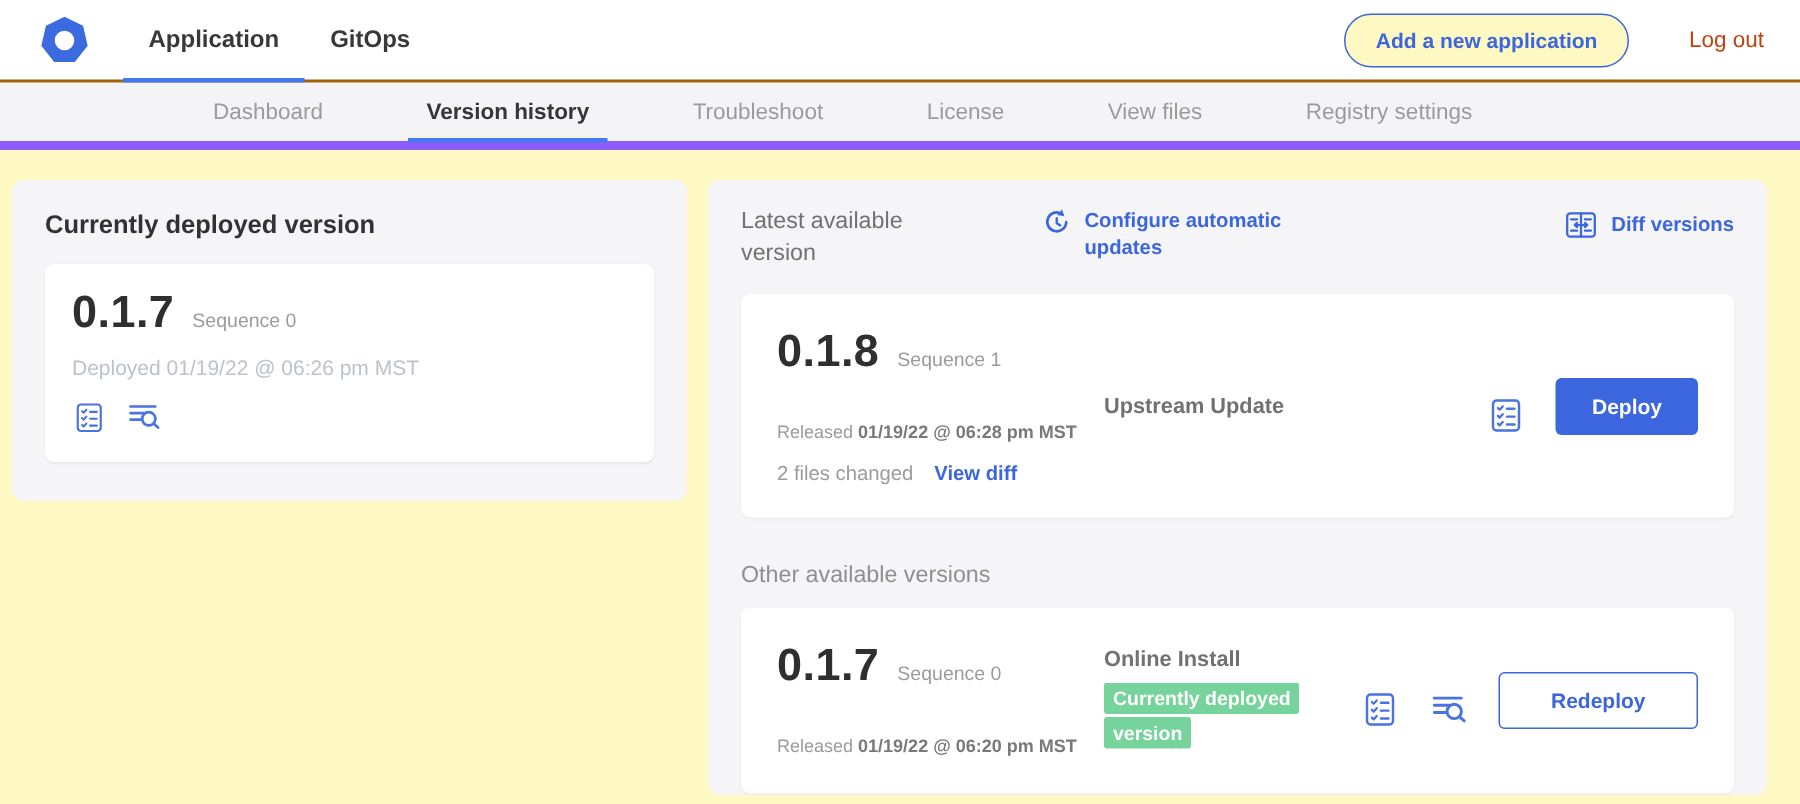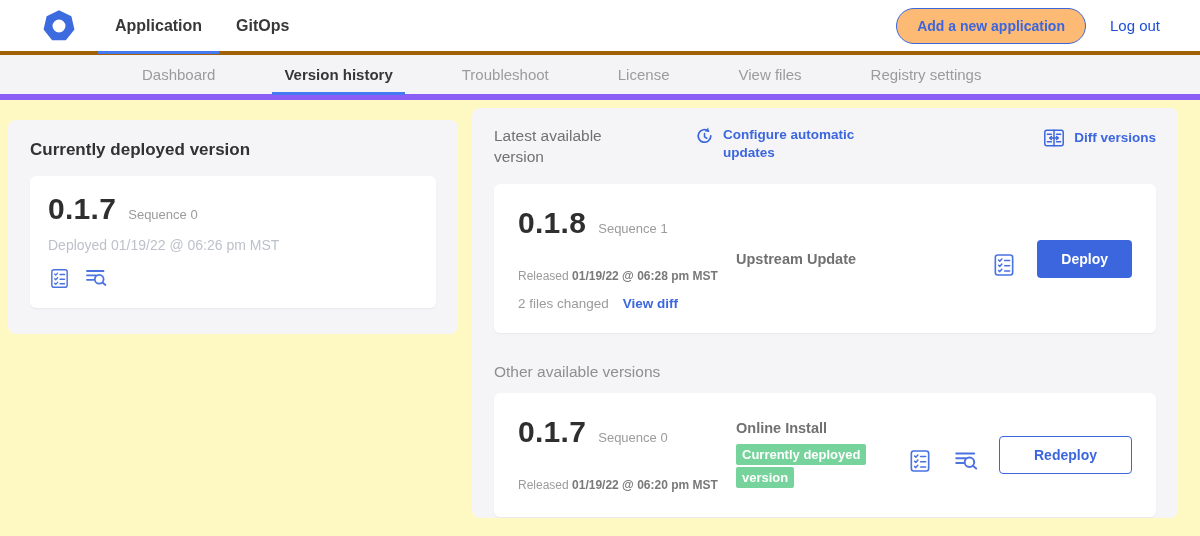--- a/index.html
+++ b/index.html
@@ -2,32 +2,32 @@
 <html><head>
 <meta charset="utf-8">
 <style>
   * { margin:0; padding:0; box-sizing:border-box; }
   html,body { background:#fff; }
   body { font-family:"Liberation Sans", sans-serif; color:#323232; }
   .screen { position:relative; width:1200px; height:536px; background:#fff; overflow:hidden; }
 
   
   .top-header { position:relative; height:55px; display:flex; align-items:center;
-    padding:0 40px; border-bottom:4px solid #a16207; background:#fff; }
+    padding:0 24px; border-bottom:2px solid #a16207; background:#fff; }
   .logo { width:38px; height:38px; display:flex; align-items:center; justify-content:center; }
   .top-tabs { display:flex; height:55px; margin-left:20px; }
   .top-tab { position:relative; display:flex; align-items:center; padding:0 17px;
     font-size:16px; font-weight:600; color:#383838; cursor:pointer; }
   .top-tab.active::after { content:""; position:absolute; left:0; right:0; bottom:-1px;
     height:3px; background:#4479f2; }
   .header-right { margin-left:auto; display:flex; align-items:center; }
-  .pill-btn { background:#fdba74; border:1px solid #3b66dd; color:#3b66dd; font-weight:700;
+  .pill-btn { background:#fef9c3; border:1px solid #3b66dd; color:#3b66dd; font-weight:700;
     font-size:14px; padding:9px 20px; border-radius:18px; cursor:pointer;
     font-family:"Liberation Sans", sans-serif; }
-  .logout { margin-left:24px; font-size:15px; color:#1d4ed8; cursor:pointer; }
+  .logout { margin-left:40px; font-size:15px; color:#c2410c; cursor:pointer; }
 
   
   .subnav { height:45px; background:#f4f4f7; border-bottom:6px solid #8b5cf6;
     display:flex; align-items:stretch; padding-left:130px; }
   .subnav-item { position:relative; display:flex; align-items:center; padding:0 12px;
     margin-right:45px; font-size:15px; color:#9b9b9b; cursor:pointer; }
   .subnav-item.active { color:#363636; font-weight:600; }
   .subnav-item.active::after { content:""; position:absolute; left:0; right:0; bottom:-1px;
     height:3px; background:#4479f2; }
 
@@ -39,21 +39,21 @@
   .panel-h1 { font-size:17px; font-weight:700; color:#323232; }
   .white-card { background:#fff; border-radius:6px; box-shadow:0 1px 2px rgba(0,0,0,.06); }
   .deployed-card { margin-top:16px; padding:16px 18px 18px; }
   .version-row { display:flex; align-items:baseline; }
   .version-num { font-size:30px; font-weight:700; color:#2f2f2f; letter-spacing:.3px; }
   .sequence { margin-left:12px; font-size:13px; color:#9b9b9b; }
   .deployed-at { margin-top:11px; font-size:14px; color:#bdc1c9; }
   .icon-row { margin-top:13px; display:flex; align-items:center; gap:13px; color:#4a72e0; }
   .icon-btn { display:inline-flex; color:#4a72e0; cursor:pointer; background:none; border:none; padding:0; }
 
-  .available-panel { left:472px; top:8px; width:706px; height:410px;
+  .available-panel { left:472px; top:20px; width:706px; height:410px;
     padding:18px 22px 16px; overflow:hidden; }
   .panel-header { display:flex; align-items:flex-start; }
   .panel-title { width:142px; font-size:15.5px; color:#717171; line-height:1.35; }
   .action { display:flex; align-items:flex-start; gap:8px; color:#3b66dd; cursor:pointer; }
   .action .lbl { font-size:13.5px; font-weight:700; line-height:1.3; }
   .action-check { margin-left:42px; } .action-check .lbl { width:72px; }
   .action-auto { margin-left:58px; } .action-auto .lbl { width:138px; }
   .action-diff { margin-left:auto; align-items:center; } .action-diff .lbl { width:auto; }
 
   .row-card { display:flex; padding:22px 24px; }

